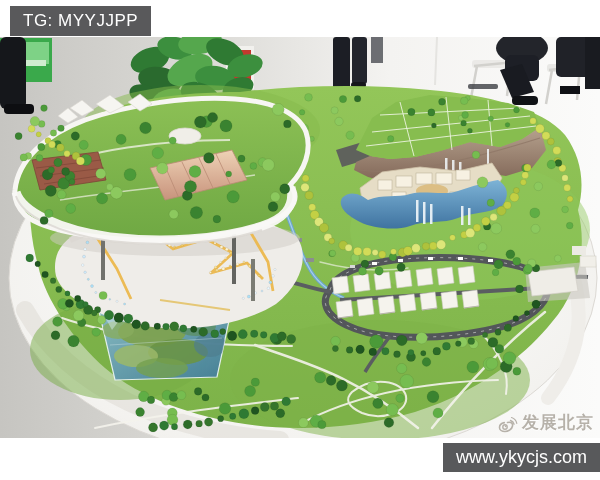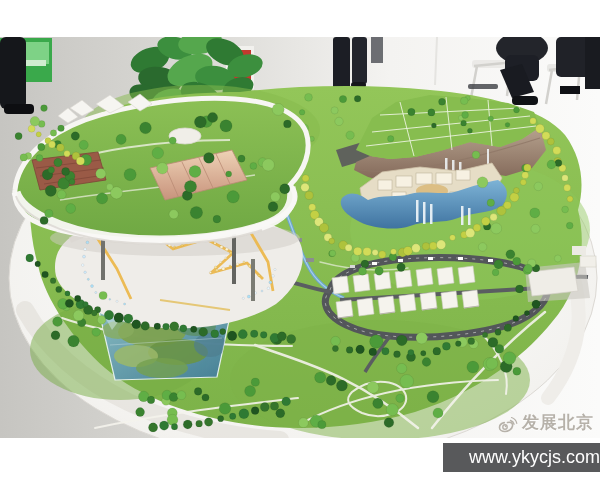--- a/index.html
+++ b/index.html
@@ -6,21 +6,21 @@
   .shot{position:relative;width:600px;height:480px;background:#ffffff;overflow:hidden;
         font-family:"Liberation Sans",sans-serif;}
   .photo{position:absolute;left:0;top:37px;width:600px;height:401px;}
   .badge{position:absolute;left:10px;top:6px;height:30px;line-height:30px;padding:0 13px;
          background:#59595b;color:#ffffff;font-size:17px;letter-spacing:.5px;}
   .wm{position:absolute;right:6px;top:411px;display:flex;align-items:flex-end;gap:4px;
       color:#b6b1a9;font-weight:bold;font-size:17px;letter-spacing:1px;
       text-shadow:0 1px 1px rgba(255,255,255,.95);}
   .wm svg{display:block;}
   .urlbar{position:absolute;right:0;top:443px;width:157px;height:29px;line-height:29px;
-          background:#58595b;color:#fefefe;font-size:18px;text-align:right;}
+          background:#58595b;color:#fefefe;font-size:18px;text-align:center;}
 </style>
 </head>
 <body>
 
 <div class="shot">
 
   <div class="photo">
     <svg id="model" width="600" height="401" viewBox="0 37 600 401">
       <defs>
         <linearGradient id="floorG" x1="0" y1="0" x2="1" y2="0">
@@ -636,20 +636,23 @@
           <circle cx="48.0" cy="140.7" r="3.1" fill="#c3d044" stroke="rgba(0,0,0,.15)" stroke-width=".5"></circle>
           <circle cx="52.0" cy="144.5" r="3.5" fill="#d2dc58" stroke="rgba(0,0,0,.15)" stroke-width=".5"></circle>
           <circle cx="60.4" cy="147.6" r="3.9" fill="#aec23c" stroke="rgba(0,0,0,.15)" stroke-width=".5"></circle>
           <circle cx="67.0" cy="153.7" r="3.1" fill="#d2dc58" stroke="rgba(0,0,0,.15)" stroke-width=".5"></circle>
           <circle cx="76.0" cy="155.9" r="3.9" fill="#aec23c" stroke="rgba(0,0,0,.15)" stroke-width=".5"></circle>
           <circle cx="80.4" cy="161.0" r="4.1" fill="#d2dc58" stroke="rgba(0,0,0,.15)" stroke-width=".5"></circle>
         </g>
     </svg>
   </div>
 
+  <div class="badge">
+    <span>TG: MYYJJPP</span>
+  </div>
 
   <div class="wm">
     <span>
       <svg width="20" height="18" viewBox="0 0 20 18">
         <path d="M9.5 6.5 C13 5.5 15 7.5 14.5 10 C14 13 10.5 15.5 7 15.5 C3.8 15.5 1.5 13.8 1.5 11.4 C1.5 9.2 3.5 7.2 6.3 6.6" fill="none" stroke="#b6b1a9" stroke-width="1.6" stroke-linecap="round"></path>
         <circle cx="7" cy="11" r="2.2" fill="none" stroke="#b6b1a9" stroke-width="1.4"></circle>
         <circle cx="7.6" cy="10.4" r=".8" fill="#b6b1a9"></circle>
         <path d="M12.5 4.5 A5 5 0 0 1 16 8.2" fill="none" stroke="#b6b1a9" stroke-width="1.4" stroke-linecap="round"></path>
         <path d="M13.5 1.5 A8 8 0 0 1 18.8 7.3" fill="none" stroke="#b6b1a9" stroke-width="1.2" stroke-linecap="round"></path>
       </svg>

